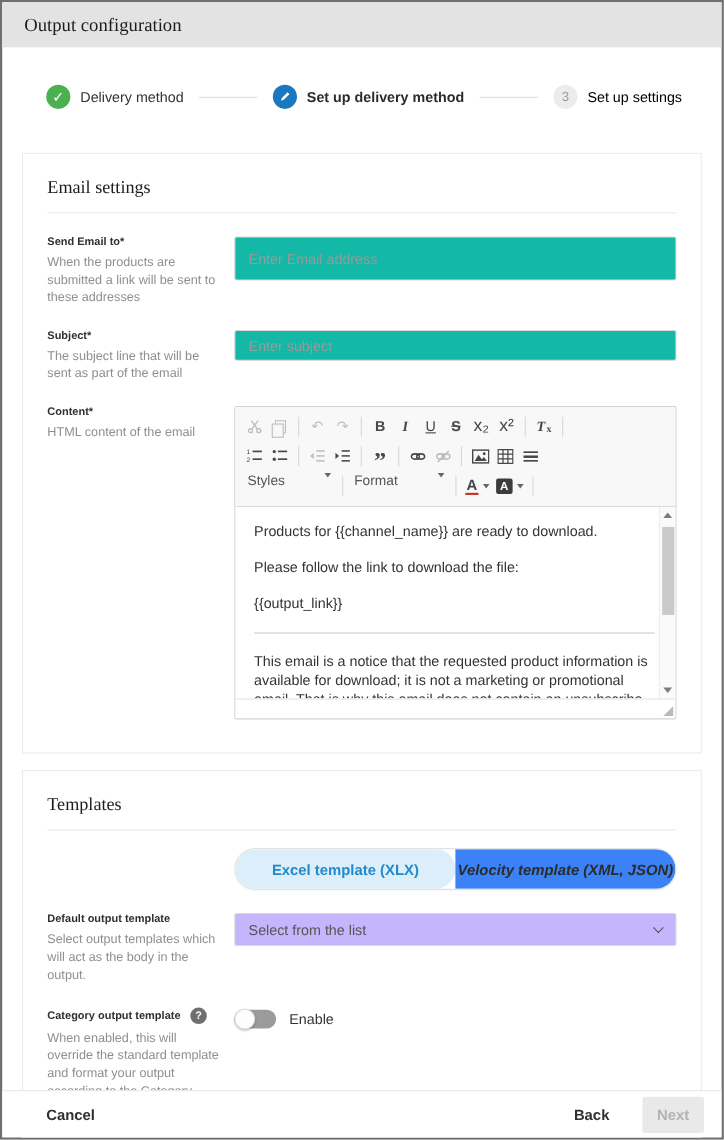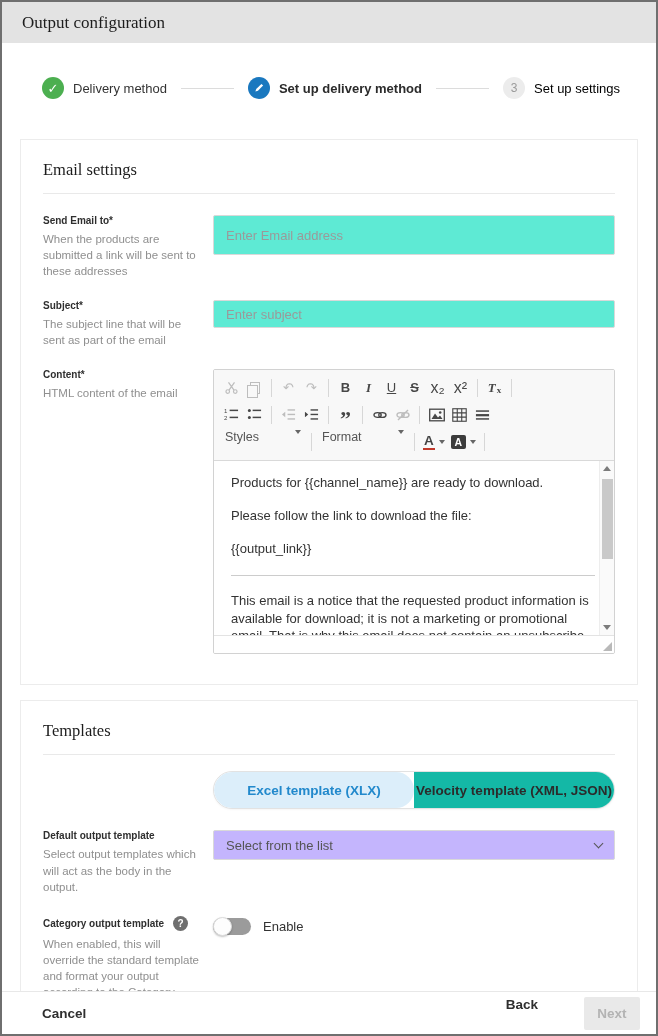--- a/index.html
+++ b/index.html
@@ -47,21 +47,21 @@
   .card-heading { font-size: 16.5px; color: #1c1c1c; }
   .card-rule { border: 0; border-top: 1px solid #e9e9e9; margin-top: 13px; }
 
   .field-row { display: grid; grid-template-columns: 170px 1fr; margin-top: 21px; align-items: start; }
   .f-label { font-size: 10px; font-weight: 700; color: #2f2f2f; }
   .f-help  { font-size: 11.5px; color: #8f8f8f; line-height: 1.4; margin-top: 5px; padding-right: 14px; }
 
   .text-input {
     width: 100%; border: 1px solid #d9d9d9; border-radius: 2px;
     font-family: "Liberation Sans", sans-serif;
-    font-size: 13px; color: #333; padding: 0 12px; background: #5eead4; outline: none;
+    font-size: 13px; color: #333; padding: 0 12px; background: #14b8a6; outline: none;
   }
   .text-input::placeholder { color: #9a9a9a; }
   .input-email { height: 40px; }
   .input-subject { height: 28px; }
 
   
   .editor { border: 1px solid #d2d2d2; border-radius: 2px; overflow: hidden; }
   .ed-toolbar { background: #f8f8f8; border-bottom: 1px solid #d9d9d9; padding: 4px 6px 5px; }
   .tb-row { display: flex; align-items: center; min-height: 27px; }
   .tb-btn {
@@ -99,21 +99,21 @@
   .sb-down { border-left: 4px solid transparent; border-right: 4px solid transparent; border-top: 5px solid #7c7c7c; margin-top: auto; }
   .sb-thumb { width: 11px; height: 80px; background: #c9c9c9; margin-top: 3px; }
   .ed-foot { height: 18px; background: #fff; border-top: 1px solid #e3e3e3; position: relative; }
   .resize-handle { position: absolute; right: 2px; bottom: 2px; width: 0; height: 0; border-left: 9px solid transparent; border-bottom: 9px solid #b9b9b9; cursor: nwse-resize; }
 
   
   .tabs-row { margin-top: 16px; display: grid; grid-template-columns: 170px 1fr; }
   .tab-group { display: flex; height: 38px; border-radius: 19px; border: 1px solid #e2e2e2; overflow: hidden; background: #fff; box-shadow: 0 1px 2px rgba(0,0,0,0.04); }
   .tab { flex: 1; display: flex; align-items: center; justify-content: center; font-size: 13.5px; font-weight: 600; cursor: pointer; white-space: nowrap; }
   .tab-active { background: #dceefa; color: #2289cc; border-radius: 19px; }
-  .tab-inactive { background: #14b8a6; color: #2b2b2b; }
+  .tab-inactive { background: #3b82f6; color: #2b2b2b; font-style: italic; }
 
   .select-box {
     width: 100%; height: 30px; border: 1px solid #d9d9d9; border-radius: 2px;
     display: flex; align-items: center; justify-content: space-between;
     padding: 0 12px; font-size: 13px; color: #555; cursor: pointer; background: #c4b5fd;
   }
   .chev { width: 7px; height: 7px; border-right: 1.6px solid #555; border-bottom: 1.6px solid #555; transform: rotate(45deg); margin-top: -4px; }
 
   .label-with-help { display: flex; align-items: center; gap: 9px; }
   .help-icon { width: 15px; height: 15px; border-radius: 50%; background: #6f6f6f; color: #fff; font-size: 10px; font-weight: 700; display: inline-flex; align-items: center; justify-content: center; cursor: pointer; flex: 0 0 auto; }
@@ -122,21 +122,21 @@
   .toggle-knob { position: absolute; left: 0; top: -1px; width: 19px; height: 19px; border-radius: 50%; background: #fdfdfd; border: 1px solid #dcdcdc; box-shadow: 0 1px 2px rgba(0,0,0,0.25); }
   .toggle-label { font-size: 13px; color: #333; }
 
   
   .footer {
     position: absolute; left: 0; right: 0; bottom: 0; height: 43px;
     border-top: 1px solid #e8e8e8; background: #fff;
     display: flex; align-items: center; padding: 0 16px 0 40px;
   }
   .btn-cancel { font-size: 13.5px; font-weight: 700; color: #2f2f2f; cursor: pointer; }
-  .footer-right { margin-left: auto; display: flex; gap: 46px; }
+  .footer-right { margin-left: auto; display: flex; align-items: center; gap: 30px; }
   .btn-back { font-size: 13.5px; font-weight: 700; color: #2f2f2f; cursor: pointer; }
   .btn-next {
     width: 56px; height: 33px; background: #e9e9e9; color: #b3b3b3;
     font-size: 13.5px; font-weight: 700; border: none; border-radius: 2px;
     display: flex; align-items: center; justify-content: center; cursor: default;
     font-family: "Liberation Sans", sans-serif;
   }
 </style>
 </head>
 <body>

